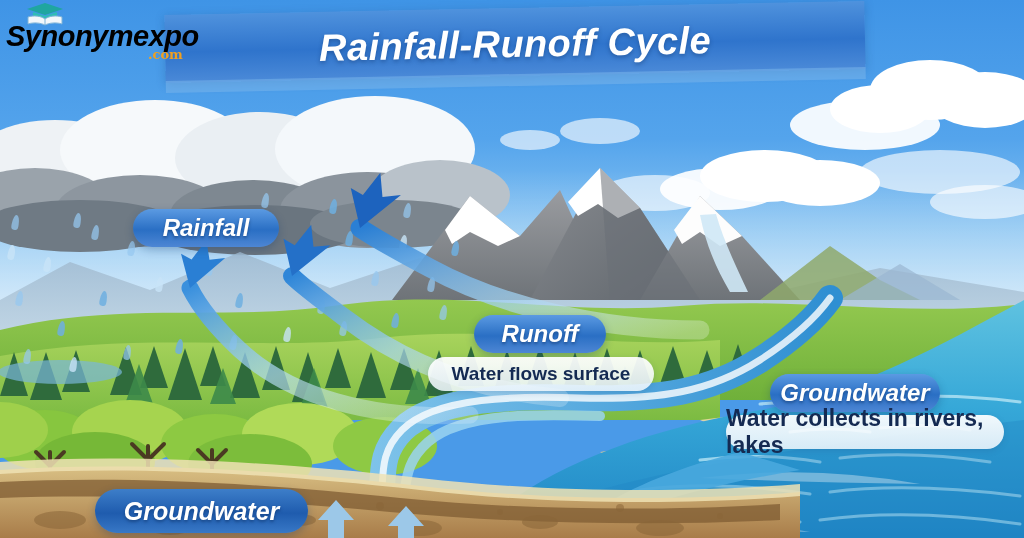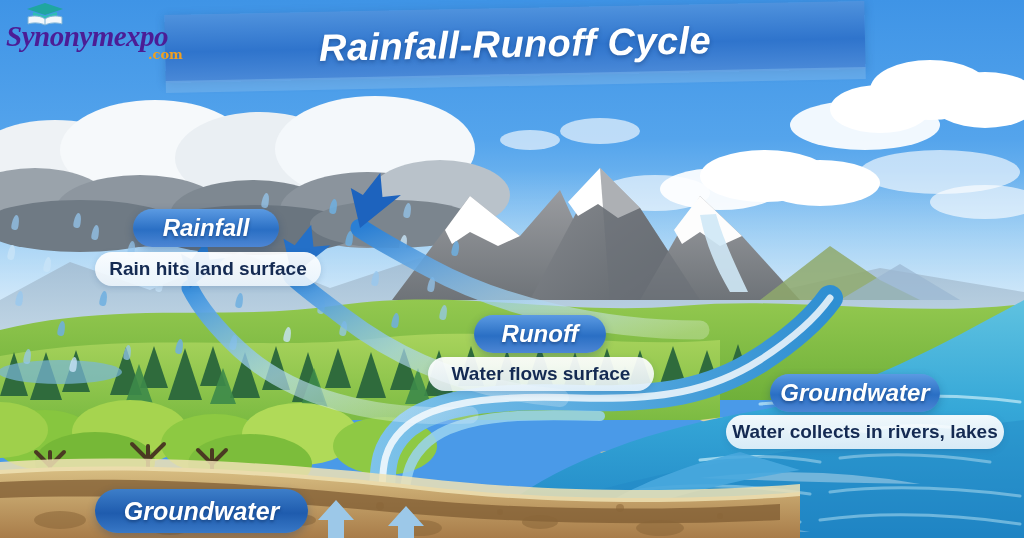--- a/index.html
+++ b/index.html
@@ -45,22 +45,22 @@
     transform:rotate(-1.15deg);
     color:#ffffff; font-size:38px; font-weight:bold; font-style:italic;
     letter-spacing:.4px;
     text-shadow:0 2px 4px rgba(18,56,110,.45);
   }
 
   
   .logo{ position:absolute; left:4px; top:2px; width:190px; height:62px; }
   .logo-text{
     position:absolute; left:2px; top:18px;
-    font-family:Liberation Serif, serif;
-    font-size:29px; font-weight:bold; font-style:italic; color:#4c1d95;
+    font-family:Liberation Sans, sans-serif;
+    font-size:29px; font-weight:bold; font-style:italic; color:#000000;
     letter-spacing:-.5px;
   }
   .logo-com{
     position:absolute; left:144px; top:45px;
     font-family:"DejaVu Serif", serif;
     font-size:13px; font-weight:bold; color:#f0a020;
   }
   .logo-mark{ position:absolute; left:20px; top:0px; width:42px; height:24px; }
 
   
@@ -373,23 +373,22 @@
       <path d="M21,1 L39,7 L21,13 L3,7 Z" fill="#1fa6a0"></path>
       <path d="M33,10 L33,16 L21,20 L9,16 L9,10 L21,14 Z" fill="#2fbdb6"></path>
       <path d="M4,15 C10,13 17,14 21,17 C25,14 32,13 38,15 L38,22 C32,20 25,21 21,23 C17,21 10,20 4,22 Z" fill="#f2f7fb" stroke="#7fb4d8" stroke-width="1"></path>
       <path d="M21,17 L21,23" stroke="#7fb4d8" stroke-width="1"></path>
     </svg>
     <div class="logo-text">Synonymexpo</div>
     <div class="logo-com">.com</div>
   </div>
 
   <div class="pill" style="left:133px; top:209px; width:146px; height:38px; font-size:24px;">Rainfall</div>
-  <div class="sub" style="left:95px; top:252px; width:226px; height:34px; font-size:19px;">Rain hits land surface</div>
 
   <div class="pill" style="left:474px; top:315px; width:132px; height:38px; font-size:24px;">Runoff</div>
   <div class="sub" style="left:428px; top:357px; width:226px; height:34px; font-size:19px;">Water flows surface</div>
 
   <div class="pill" style="left:770px; top:374px; width:170px; height:38px; font-size:24px;">Groundwater</div>
-  <div class="sub" style="left:726px; top:415px; width:278px; height:34px; font-size:19px;">Water collects in rivers, lakes</div>
+  <div class="sub" style="left:726px; top:415px; width:278px; height:34px; font-size:23px;">Water collects in rivers, lakes</div>
 
   <div class="pill dark" style="left:95px; top:489px; width:213px; height:44px; font-size:25px;">Groundwater</div>
 
 </div>
 
 </body></html>

